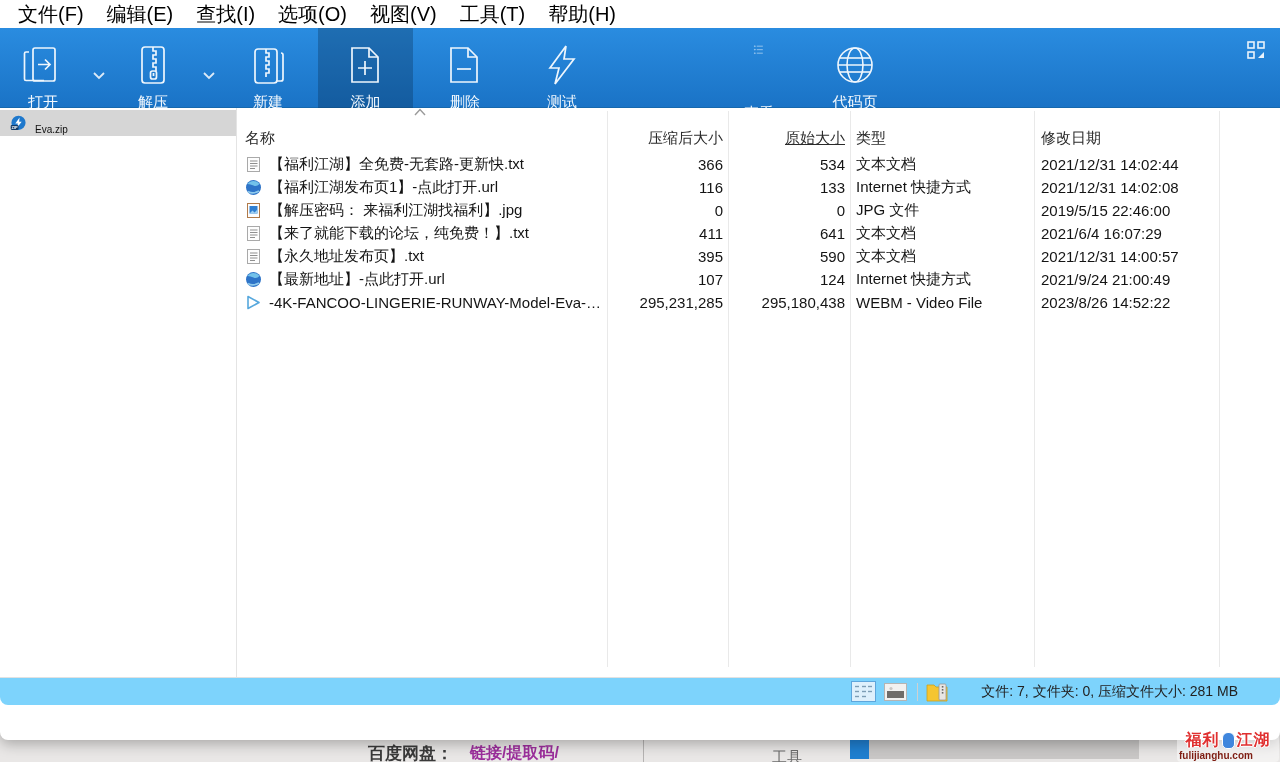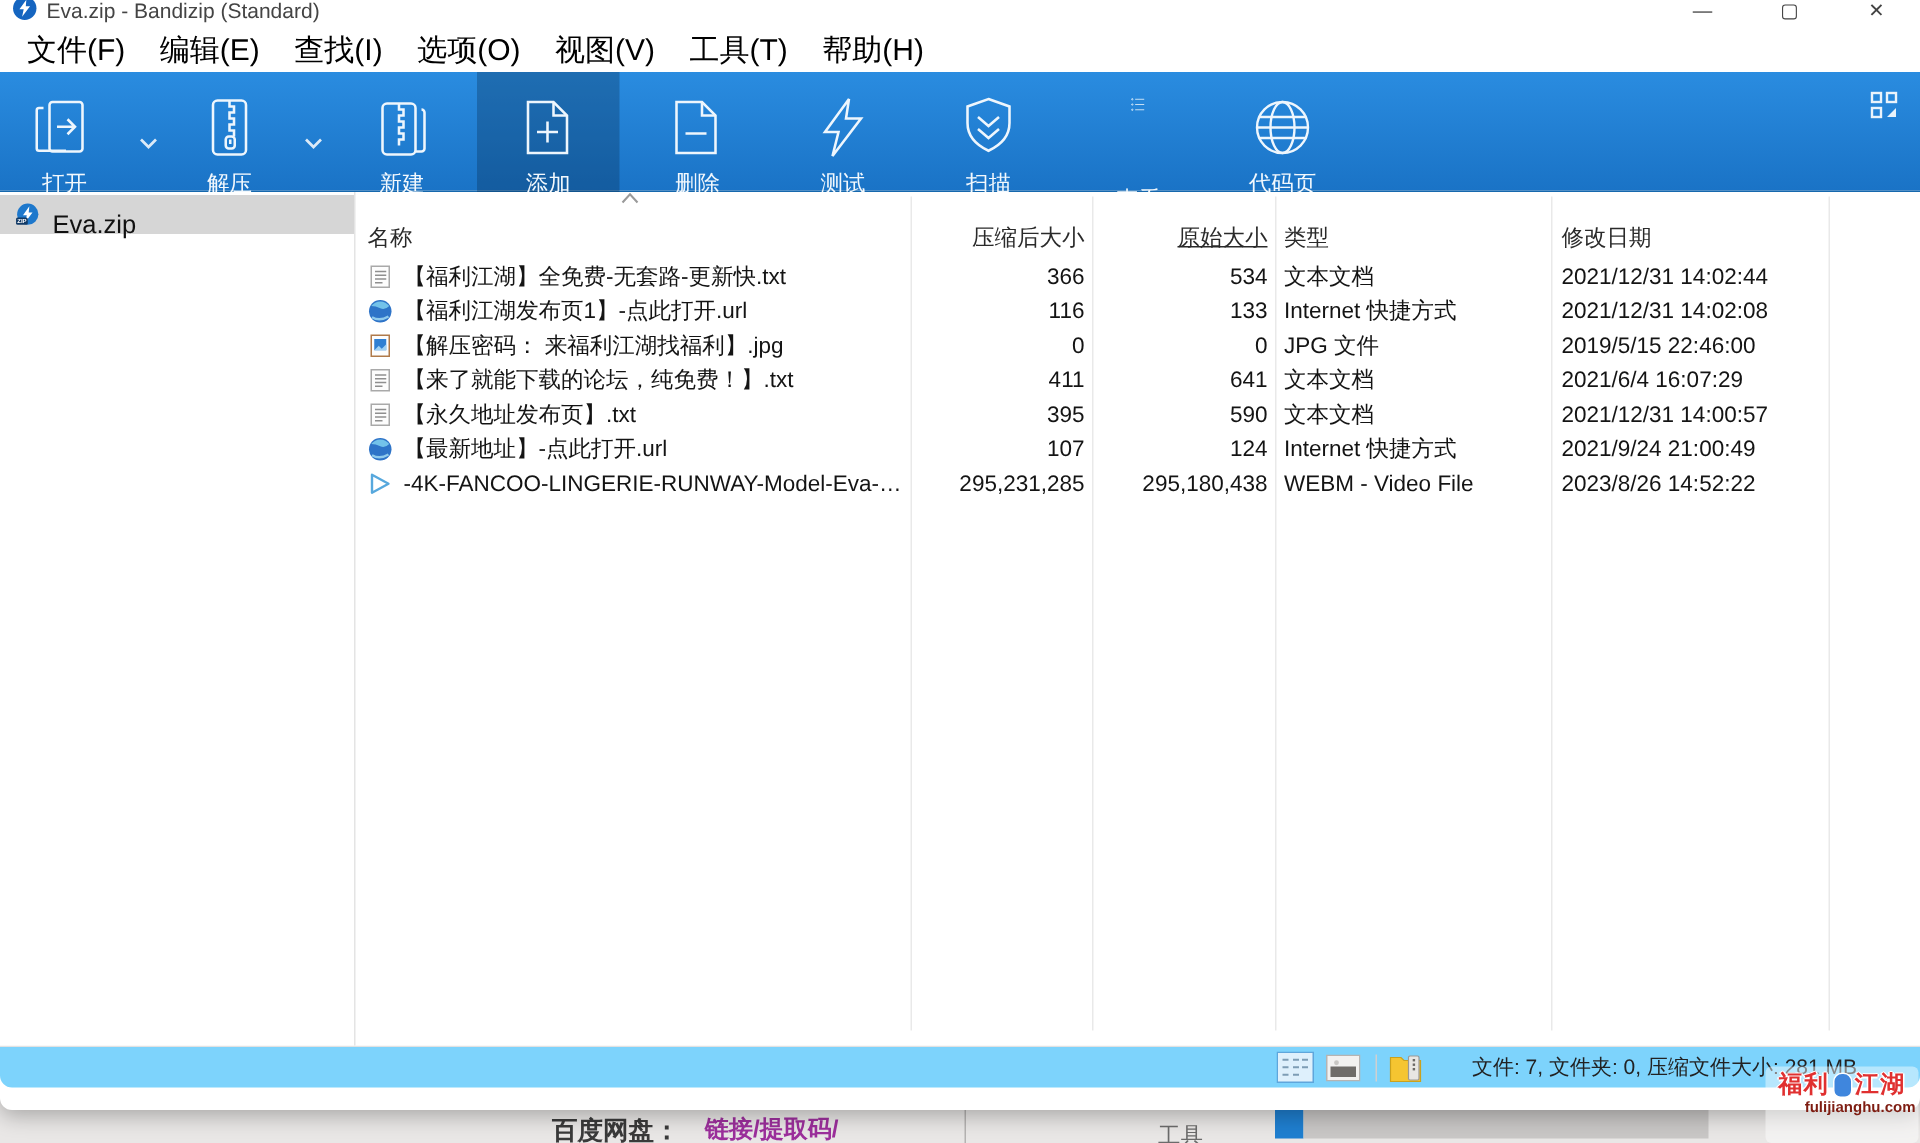--- a/index.html
+++ b/index.html
@@ -35,21 +35,21 @@
   .tb-icon { width:44px; height:44px; }
   .tb-label { margin-top:6px; font-size:15px; color:#f2f8fd; white-space:nowrap; }
   .tb-chevron { position:absolute; top:0; height:95px; width:26px; display:flex; align-items:center; justify-content:center; }
   .tb-customize { position:absolute; right:12px; top:12px; width:22px; height:22px; }
 
   
   .main { position:relative; height:569px; background:#fff; display:flex; }
   .sidebar { width:237px; border-right:1px solid #e4e4e4; padding-top:2px; }
   .tree-item { height:26px; display:flex; align-items:center; background:#d6d6d6; padding-left:10px; }
   .tree-item .zip-icon { width:17px; height:17px; margin-right:8px; }
-  .tree-label { font-size:17px; color:#111;margin-top:13px; }
+  .tree-label { font-size:10px; color:#111;margin-top:13px; }
 
   .listpane { position:relative; flex:1; }
   .sort-chevron { position:absolute; left:176px; top:0px; color:#909090; }
   .colsep { position:absolute; top:3px; height:556px; width:1px; background:#e9e9e9; }
 
   .list-header { display:flex; height:29px; align-items:center; font-size:15px; color:#2a2a2a;margin-top:16px; }
   .hdr-name { width:370px; padding-left:8px; }
   .hdr-packed { width:121px; text-align:right; padding-right:5px; }
   .hdr-size { width:122px; text-align:right; padding-right:5px;text-decoration:underline; }
   .hdr-type { width:184px; padding-left:6px; }
@@ -64,53 +64,41 @@
   .cell-mod { width:185px; padding-left:7px; white-space:nowrap; }
 
   
   .statusbar { position:relative; height:28px; background:#7dd3fc; border-top:1px solid #e2e2e2; border-radius:0 0 8px 8px; }
   .sb-icons { position:absolute; left:851px; top:3px; display:flex; align-items:center; }
   .sb-ico { margin-right:8px; }
   .sb-sep { width:1px; height:18px; background:#d0d0d0; margin:0 8px 0 2px; }
   .sb-text { position:absolute; right:42px; top:5px; font-size:14px; color:#222; white-space:nowrap; }
 
   
-  .watermark { position:absolute; right:1px; bottom:0px; width:102px; text-align:right;
-    background:rgba(255,255,255,.45); border-radius:4px; padding:2px 2px 18px;margin-top:11px; }
+  .watermark { position:absolute; right:1px; bottom:0px; width:102px; text-align:left;
+    background:rgba(255,255,255,.45); border-radius:4px; padding:2px 2px 1px;margin-top:11px; }
   .wm-line1 { display:flex; align-items:center; justify-content:center; font-size:16px; font-weight:bold; color:#e03030;
     text-shadow:-1px 0 #fff,1px 0 #fff,0 -1px #fff,0 1px #fff; letter-spacing:1px; }
   .wm-mouse { display:inline-block; width:13px; height:17px; background:#3f86dd; border-radius:6px 6px 5px 5px; margin:0 2px; border:1px solid #fff; }
   .wm-line2 { font-size:10px; font-weight:bold; color:#7e1d12; margin-top:-1px; }
 </style>
 </head>
 <body>
 
 <div class="bg-strip">
   <span class="bg-baidu-label">百度网盘：</span>
   <span class="bg-baidu-link">链接/提取码/</span>
   <span class="bg-divider"></span>
   <span class="bg-tools">工具</span>
   <span class="bg-accent"></span>
   <span class="bg-bar"></span>
 </div>
 
 <div class="window">
 
-  <div class="titlebar">
-    <svg class="app-icon" viewBox="0 0 24 24">
-      <circle cx="12" cy="12" r="11" fill="#1565c0"></circle>
-      <path d="M13.5 4 7 13h4l-1.5 7L17 10h-4z" fill="#fff"></path>
-    </svg>
-    <span class="title-text">Eva.zip - Bandizip (Standard)</span>
-    <div class="win-controls">
-      <div class="win-btn">—</div>
-      <div class="win-btn">▢</div>
-      <div class="win-btn">✕</div>
-    </div>
-  </div>
 
   <div class="menubar" id="menubar">
       <div class="menu-item">文件(F)</div>
       <div class="menu-item">编辑(E)</div>
       <div class="menu-item">查找(I)</div>
       <div class="menu-item">选项(O)</div>
       <div class="menu-item">视图(V)</div>
       <div class="menu-item">工具(T)</div>
       <div class="menu-item">帮助(H)</div>
     </div>
@@ -183,29 +171,20 @@
             <path d="M14 26 h14"></path>
           </g>
         </svg>
         <span class="tb-label">删除</span>
       </div>
       <div class="tb-btn" style="left: 522px; width: 80px;">
         <svg class="tb-icon" viewBox="0 0 44 44">
           <path d="M26 3 L10 25 h9 L15 41 L34 16 h-10 z" fill="none" stroke="#eef6fd" stroke-width="1.7"></path>
         </svg>
         <span class="tb-label">测试</span>
-      </div>
-      <div class="tb-btn" style="left: 619px; width: 80px;">
-        <svg class="tb-icon" viewBox="0 0 44 44">
-          <g fill="none" stroke="#eef6fd" stroke-width="1.7">
-            <path d="M22 3 l14 5 v11 c0 9 -6.5 15 -14 18.5 C14.5 34 8 28 8 19 V8 z"></path>
-            <path d="M15 15 l7 6 7 -6 M15 23 l7 6 7 -6"></path>
-          </g>
-        </svg>
-        <span class="tb-label">扫描</span>
       </div>
       <div class="tb-btn" style="left: 719px; width: 80px; gap: 41px;">
         <svg class="tb-icon" viewBox="0 0 44 44">
           <g fill="none" stroke="#eef6fd" stroke-width="1.7">
             <line x1="15" y1="10" x2="34" y2="10"></line>
             <line x1="15" y1="21" x2="34" y2="21"></line>
             <line x1="15" y1="32" x2="34" y2="32"></line>
             <circle cx="9" cy="10" r="1.4"></circle>
             <circle cx="9" cy="21" r="1.4"></circle>
             <circle cx="9" cy="32" r="1.4"></circle>

